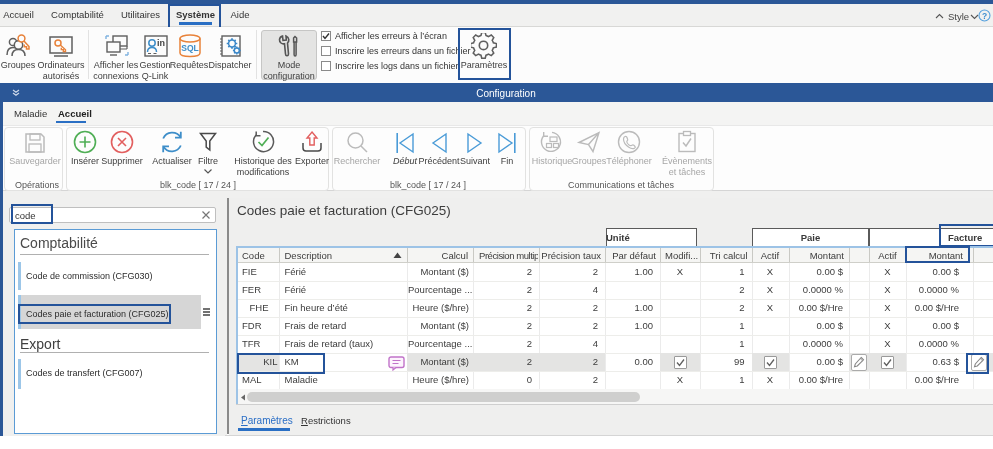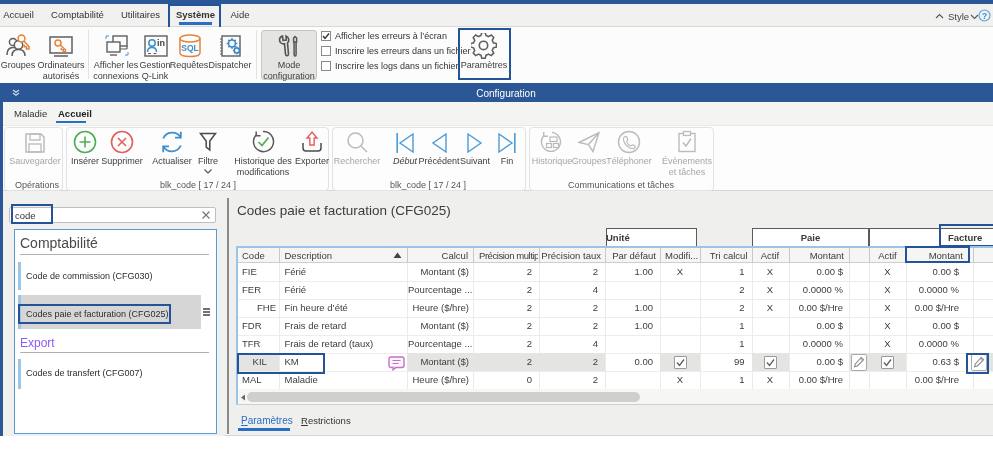--- a/index.html
+++ b/index.html
@@ -233,21 +233,21 @@
 <div class="a" style="left:20px;top:254px;width:189px;height:1px;background:#b0b0b0;"></div>
 <div class="a" style="left:17.5px;top:262px;width:3.5px;height:28px;background:#9cc6e8;"></div>
 <div class="a" style="left:26px;top:271px;font-size:9px;color:#2c2c2c;white-space:nowrap;">Code de commission (CFG030)</div>
 <div class="a" style="left:17.5px;top:294.5px;width:183.5px;height:34px;background:#d6d6d6;"></div>
 <div class="a" style="left:17.5px;top:294.5px;width:3.5px;height:34px;background:#9cc6e8;"></div>
 <div class="a" style="left:26px;top:308.5px;font-size:9px;color:#2c2c2c;white-space:nowrap;">Codes paie et facturation (CFG025)</div>
 <svg class="a" style="left:203px;top:308px;" width="7" height="8">
     <path d="M0 1 L7 1 M0 4 L7 4 M0 7 L7 7" stroke="#444" stroke-width="1.3"></path>
   </svg>
 <div class="ann" style="left:18px;top:304px;width:153px;height:19.5px;"></div>
-<div class="a" style="left:20px;top:336px;font-size:12px;color:#8b5cf6;">Export</div>
+<div class="a" style="left:20px;top:336px;font-size:14px;color:#404040;">Export</div>
 <div class="a" style="left:20px;top:352px;width:189px;height:1px;background:#b0b0b0;"></div>
 <div class="a" style="left:17.5px;top:359px;width:3.5px;height:30px;background:#9cc6e8;"></div>
 <div class="a" style="left:26px;top:367.5px;font-size:9px;color:#2c2c2c;white-space:nowrap;">Codes de transfert (CFG007)</div>
 <div class="a" style="left:237px;top:203px;font-size:13.5px;color:#3d3d3d;">Codes paie et facturation (CFG025)</div>
 <div class="a" style="left:606px;top:228px;width:91px;height:19px;background:#fff;border:1px solid #5a5a5a;"></div>
 <div class="hb c" style="left:606px;top:232px;width:91px;font-weight:bold;text-align:left;">Unité</div>
 <div class="a" style="left:752px;top:228px;width:117px;height:19px;background:#fff;border:1px solid #5a5a5a;"></div>
 <div class="hb c" style="left:752px;top:232px;width:117px;font-weight:bold;text-align:center;">Paie</div>
 <div class="a" style="left:869px;top:228px;width:124px;height:19px;background:#fff;border-top:1px solid #5a5a5a;border-left:1px solid #5a5a5a;border-bottom:1px solid #5a5a5a;"></div>
 <div class="hb" style="left:948px;top:232px;font-weight:bold;">Facture</div>
@@ -314,21 +314,21 @@
 <div class="cell" style="left:279.5px;top:281px;width:126.5px;padding-left:5px;text-align:left;">Férié</div>
 <div class="cell" style="left:408px;top:281px;width:64px;padding-right:3px;text-align:right;">Pourcentage ...</div>
 <div class="cell" style="left:474px;top:281px;width:64px;padding-right:6px;text-align:right;">2</div>
 <div class="cell" style="left:540px;top:281px;width:64px;padding-right:6px;text-align:right;">4</div>
 <div class="cell" style="left:701px;top:281px;width:49.5px;padding-right:6px;text-align:right;">2</div>
 <div class="cell" style="left:752.5px;top:281px;width:35.0px;text-align:center;">X</div>
 <div class="cell" style="left:789.5px;top:281px;width:58.5px;padding-right:5px;text-align:right;">0.0000 %</div>
 <div class="cell" style="left:870px;top:281px;width:35px;text-align:center;">X</div>
 <div class="cell" style="left:907px;top:281px;width:65px;padding-right:13px;text-align:right;">0.0000 %</div>
 <div class="a" style="left:237.5px;top:298.7px;width:755px;height:1px;background:#ededea;"></div>
-<div class="cell" style="left:238px;top:299px;width:38px;padding-left:4px;text-align:right;">FHE</div>
+<div class="cell" style="left:238px;top:299px;width:38px;padding-left:4px;text-align:center;">FHE</div>
 <div class="cell" style="left:279.5px;top:299px;width:126.5px;padding-left:5px;text-align:left;">Fin heure d’été</div>
 <div class="cell" style="left:408px;top:299px;width:64px;padding-right:3px;text-align:right;">Heure ($/hre)</div>
 <div class="cell" style="left:474px;top:299px;width:64px;padding-right:6px;text-align:right;">2</div>
 <div class="cell" style="left:540px;top:299px;width:64px;padding-right:6px;text-align:right;">2</div>
 <div class="cell" style="left:606px;top:299px;width:53px;padding-right:6px;text-align:right;">1.00</div>
 <div class="cell" style="left:701px;top:299px;width:49.5px;padding-right:6px;text-align:right;">2</div>
 <div class="cell" style="left:752.5px;top:299px;width:35.0px;text-align:center;">X</div>
 <div class="cell" style="left:789.5px;top:299px;width:58.5px;padding-right:5px;text-align:right;">0.00 $/Hre</div>
 <div class="cell" style="left:870px;top:299px;width:35px;text-align:center;">X</div>
 <div class="cell" style="left:907px;top:299px;width:65px;padding-right:13px;text-align:right;">0.00 $/Hre</div>
@@ -353,21 +353,21 @@
 <div class="cell" style="left:789.5px;top:335px;width:58.5px;padding-right:5px;text-align:right;">0.0000 %</div>
 <div class="cell" style="left:870px;top:335px;width:35px;text-align:center;">X</div>
 <div class="cell" style="left:907px;top:335px;width:65px;padding-right:13px;text-align:right;">0.0000 %</div>
 <div class="a" style="left:237.5px;top:352.7px;width:755px;height:1px;background:#ededea;"></div>
 <div class="a" style="left:237px;top:353px;width:41.5px;height:18px;background:#e4e4e3;"></div>
 <div class="a" style="left:407px;top:353px;width:198px;height:18px;background:#e4e4e3;"></div>
 <div class="a" style="left:660px;top:353px;width:40px;height:18px;background:#e4e4e3;"></div>
 <div class="a" style="left:751.5px;top:353px;width:37.0px;height:18px;background:#e4e4e3;"></div>
 <div class="a" style="left:849px;top:353px;width:57px;height:18px;background:#e4e4e3;"></div>
 <div class="a" style="left:973px;top:353px;width:20px;height:18px;background:#e4e4e3;"></div>
-<div class="cell" style="left:238px;top:353px;width:39.5px;padding-left:4px;text-align:center;">KIL</div>
+<div class="cell" style="left:238px;top:353px;width:39.5px;padding-left:4px;text-align:right;">KIL</div>
 <div class="cell" style="left:279.5px;top:353px;width:126.5px;padding-left:5px;text-align:left;">KM</div>
 <div class="cell" style="left:408px;top:353px;width:64px;padding-right:3px;text-align:right;">Montant ($)</div>
 <div class="cell" style="left:474px;top:353px;width:64px;padding-right:6px;text-align:right;">2</div>
 <div class="cell" style="left:540px;top:353px;width:64px;padding-right:6px;text-align:right;">2</div>
 <div class="cell" style="left:606px;top:353px;width:53px;padding-right:6px;text-align:right;">0.00</div>
 <div class="cb" style="left:673.5px;top:355.5px;"></div>
 <svg class="a" style="left:673.5px;top:355.5px;" width="13" height="13">
     <path d="M3 6.5 L5.5 9.5 L10 3.5" fill="none" stroke="#5f5f5f" stroke-width="1.3"></path>
   </svg>
 <div class="cell" style="left:701px;top:353px;width:49.5px;padding-right:6px;text-align:right;">99</div>

